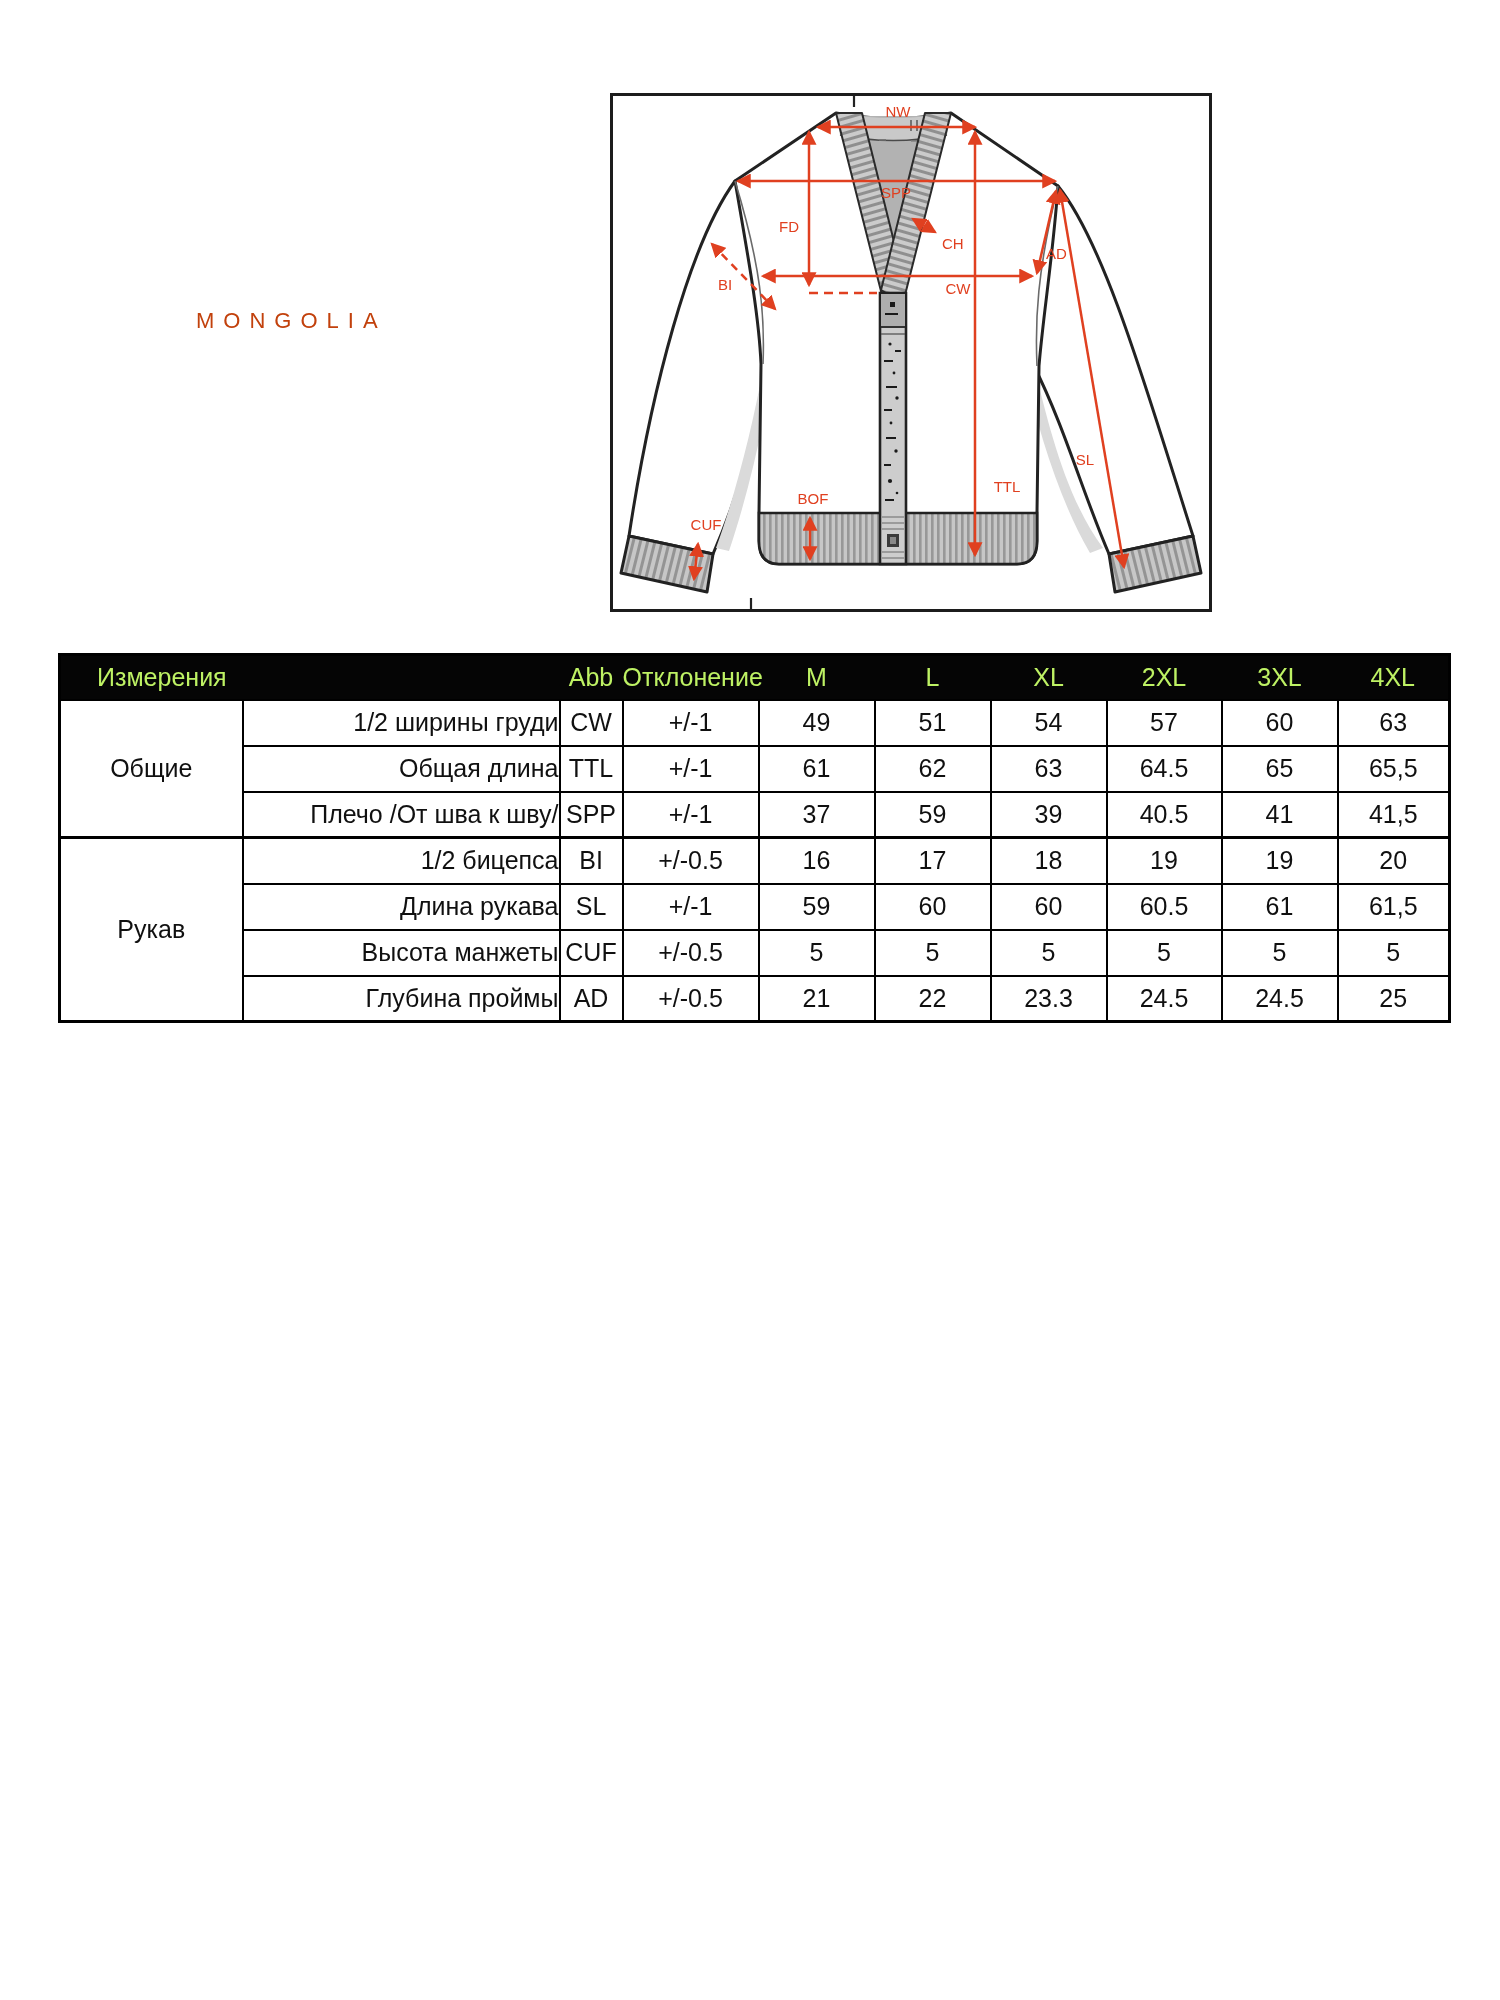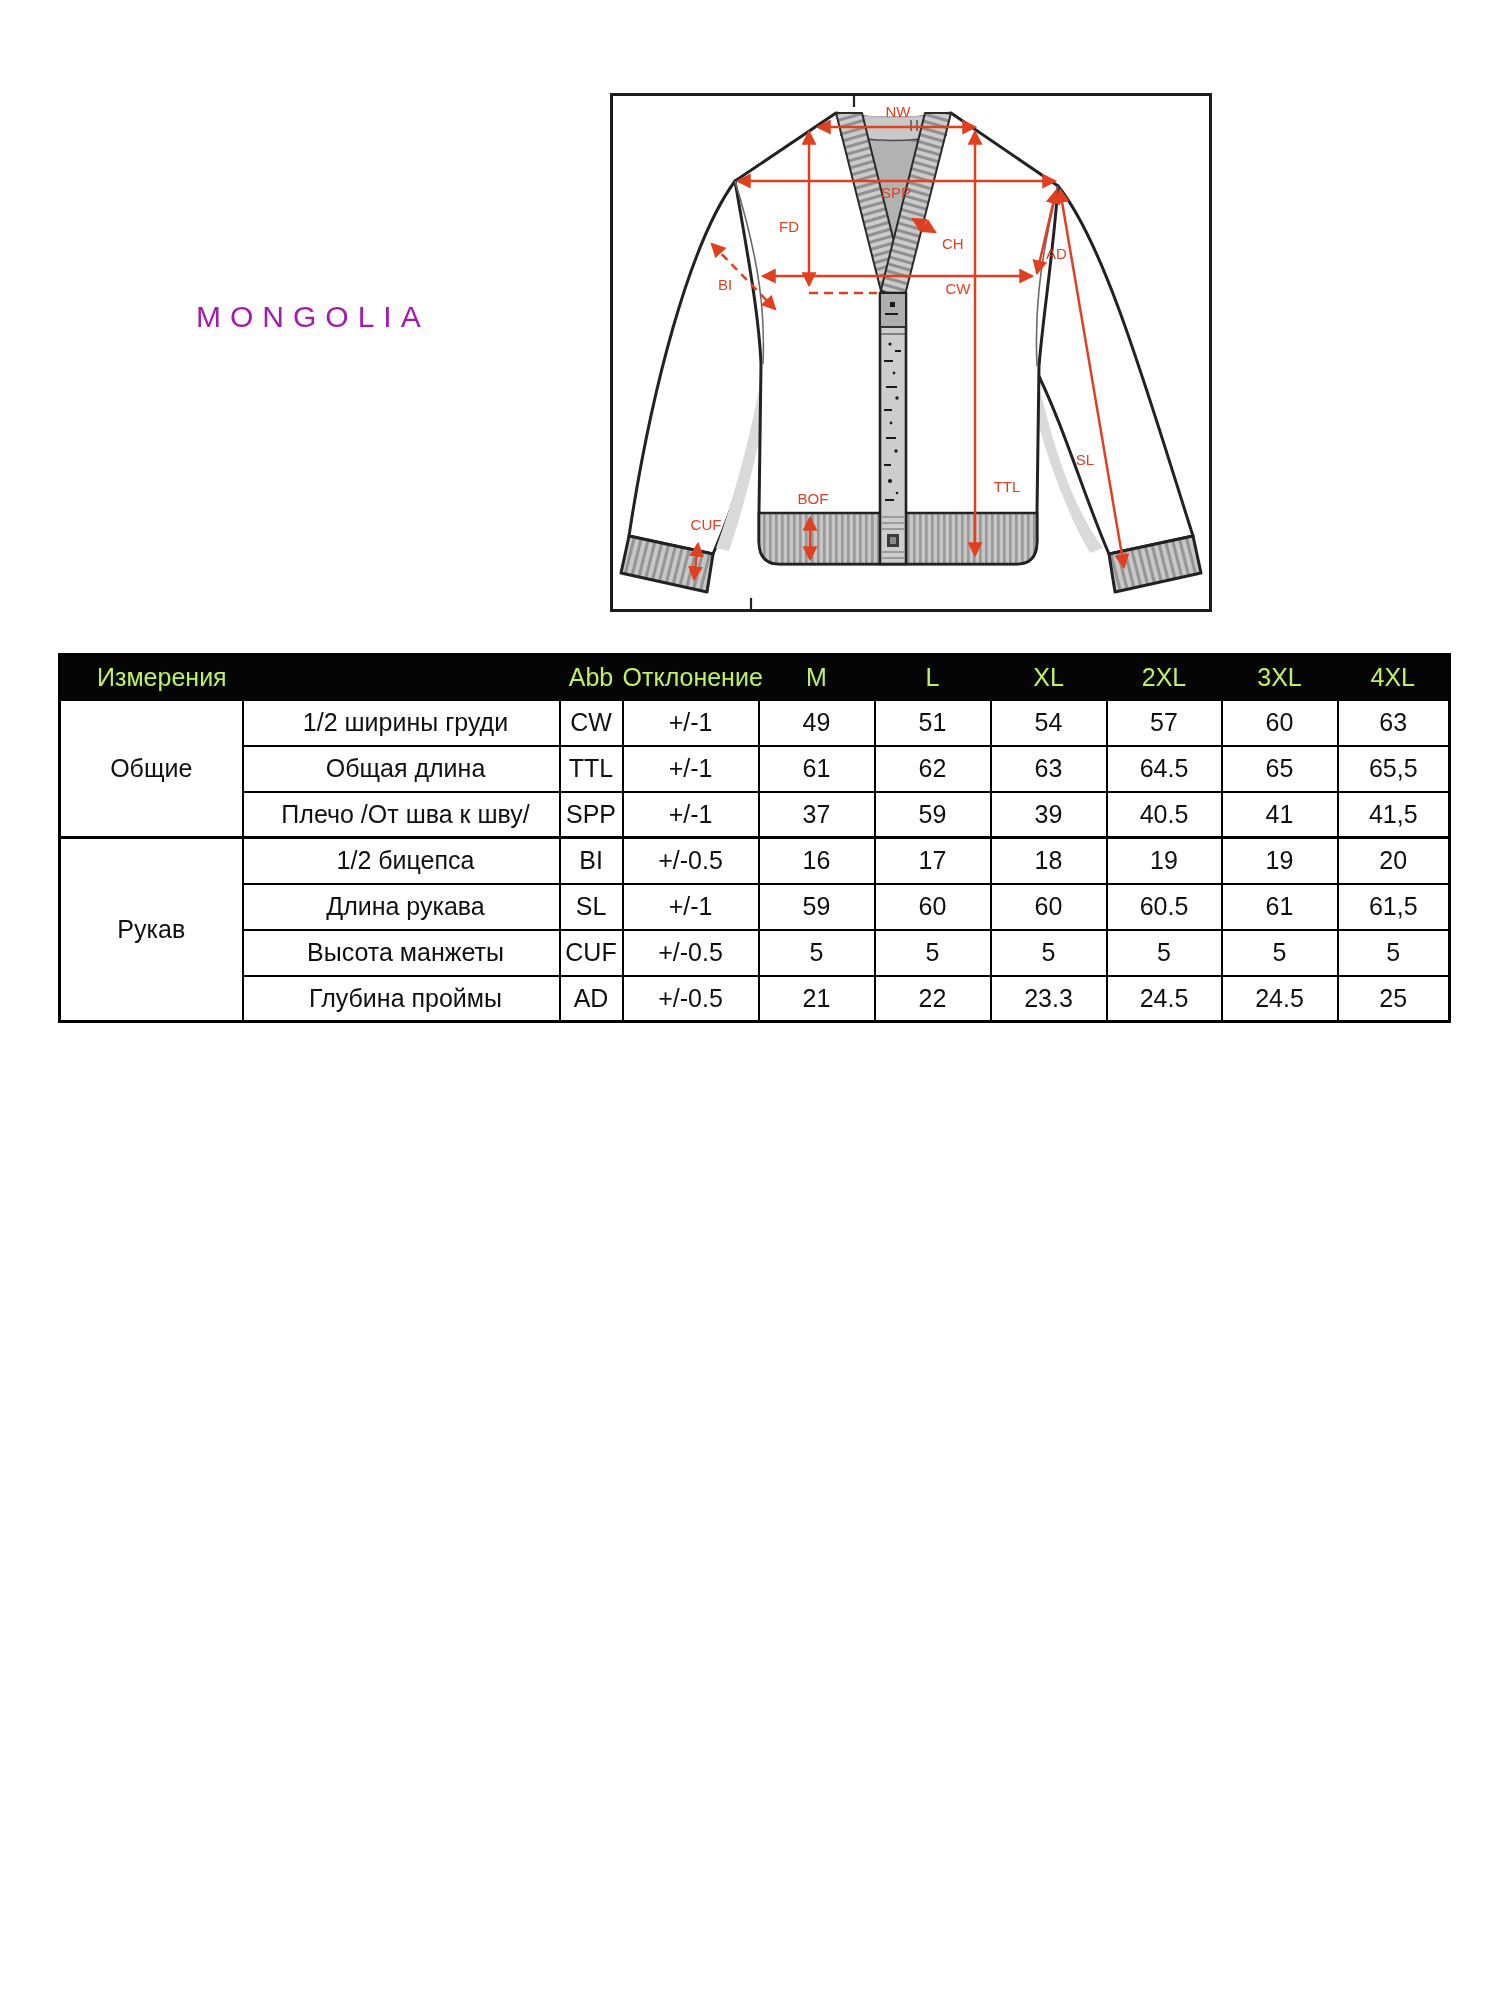--- a/index.html
+++ b/index.html
@@ -2,33 +2,33 @@
 <html><head>
 <meta charset="utf-8">
 <style>
   * { margin:0; padding:0; box-sizing:border-box; }
   html,body { width:1500px; height:2000px; background:#ffffff; font-family:"Liberation Sans", sans-serif; }
   .page { position:relative; width:1500px; height:2000px; background:#fff; overflow:hidden; }
 
   
   .logo { position:absolute; left:122px; top:288px; width:320px; text-align:left; color:#979797; }
   .logo .brand { font-size:80px; line-height:1.0; letter-spacing:7px; font-weight:400; color:#979797; }
-  .logo .sub { margin-top:12px; margin-left:74px; font-size:30px; letter-spacing:9px; color:#a21caf; }
+  .logo .sub { margin-top:20px; margin-left:74px; font-size:22px; letter-spacing:9px; color:#c2410c; }
 
   
   .frame { position:absolute; left:610px; top:93px; width:602px; height:519px; border:3px solid #1c1c1c;padding-left:24px; }
   .frame svg { position:absolute; left:0; top:0; }
 
   
   .size-table { position:absolute; left:58px; top:653px; width:1390px; border-collapse:collapse; table-layout:fixed; font-size:25px; color:#101010; }
   .size-table { border:3px solid #000; }
   .size-table thead th { background:#050505; color:#bef264; font-weight:400; height:45px; border:none; font-size:25px; }
   .size-table thead th.h-meas { text-align:left; padding-left:36px; }
   .size-table td { border:2px solid #000; height:46px; text-align:center; background:#fff; }
-  .size-table td.name { text-align:center; padding-left:9px; }
+  .size-table td.name { text-align:right; padding-left:9px; }
   .size-table tr.group-sep td { border-top:3px solid #000000; }
   .size-table td.group { font-size:25px; }
 </style>
 </head>
 <body>
 
 <div class="page">
 
   <div class="logo">
     <div class="sub">MONGOLIA</div>

